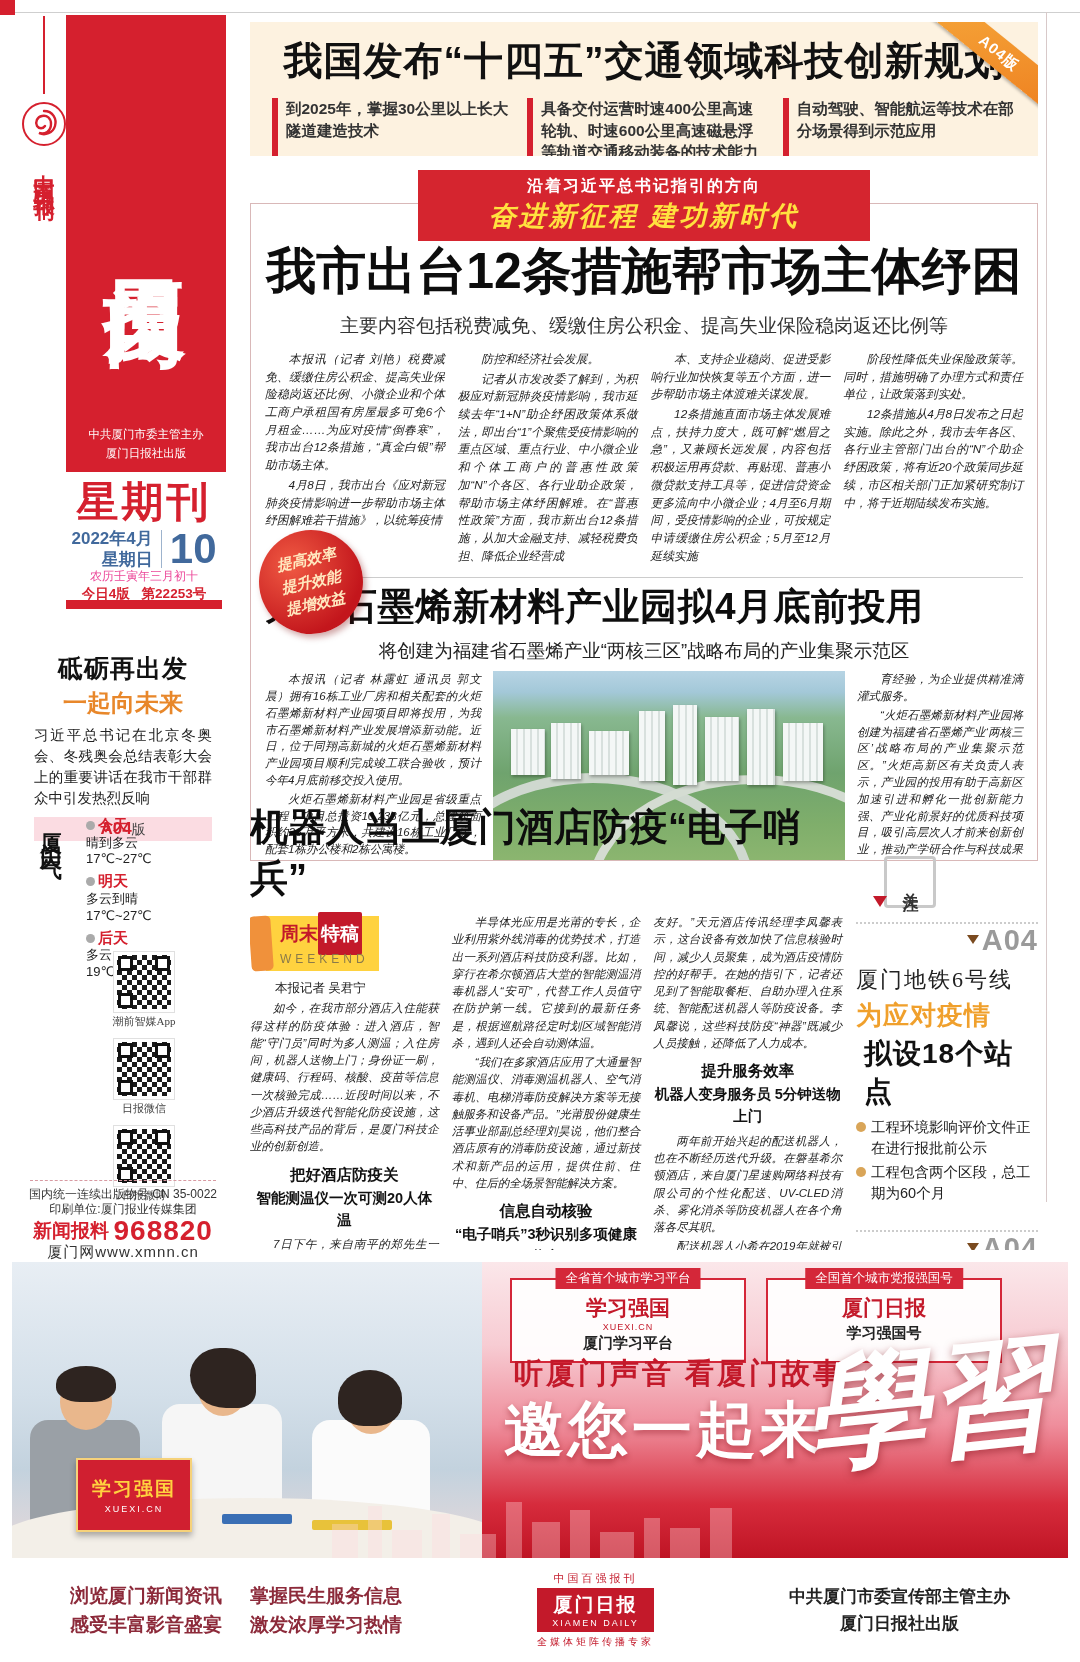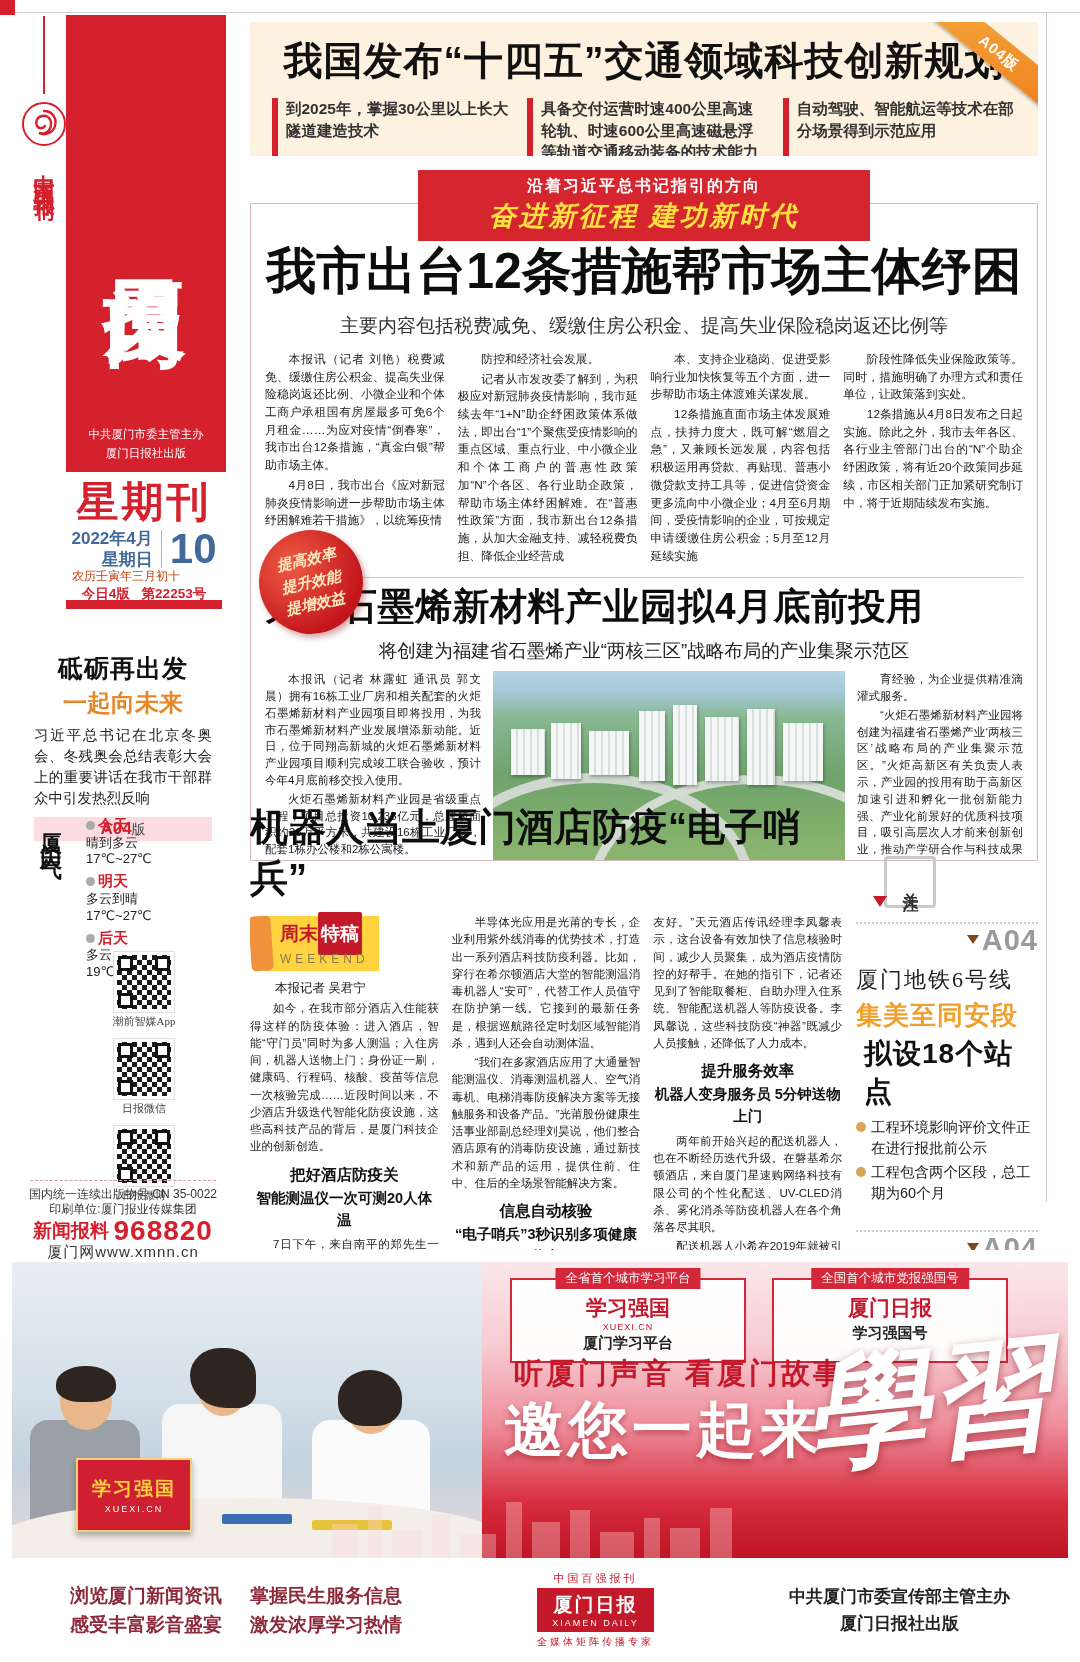--- a/index.html
+++ b/index.html
@@ -18,21 +18,21 @@
   .side-vert{writing-mode:vertical-rl;margin:12px auto 0;font-size:21px;font-weight:bold;color:#d5202e;letter-spacing:5px;}
   .masthead{position:absolute;left:66px;top:15px;width:160px;height:457px;background:#d5202e;text-align:center;}
   .masthead-title{writing-mode:vertical-rl;margin:22px auto 0;height:360px;font-size:82px;line-height:1;
                   font-family:"DejaVu Serif",serif;font-weight:bold;color:#fff;}
   .masthead-pub{position:absolute;bottom:10px;left:0;width:100%;color:#fff;font-size:11.5px;line-height:1.6;}
   .weekly{position:absolute;left:66px;top:474px;width:156px;text-align:center;color:#d5202e;font-size:42px;font-weight:bold;letter-spacing:3px;}
   .dateblock{position:absolute;left:66px;top:525px;width:156px;display:flex;justify-content:center;align-items:center;color:#41699c;}
   .dateblock .dm{text-align:right;font-size:17px;font-weight:bold;line-height:1.25;}
   .dateblock .sep{width:1px;height:38px;background:#9db3cd;margin:0 8px;}
   .dateblock .dd{font-size:42px;font-weight:bold;}
-  .lunar{position:absolute;left:72px;top:568px;width:156px;text-align:left;font-size:12px;color:#c2410c;}
+  .lunar{position:absolute;left:66px;top:568px;width:156px;text-align:center;font-size:12px;color:#ec4899;}
   .issueline{position:absolute;left:60px;top:585px;width:168px;text-align:center;font-size:13.5px;font-weight:bold;color:#d5202e;}
   .issueline span{margin:0 4px;}
   .redbar{position:absolute;left:66px;top:600px;width:156px;height:9px;background:#d5202e;}
 
   .brief{position:absolute;left:34px;top:652px;width:178px;}
   .brief-title{font-size:25px;font-weight:bold;color:#111;text-align:center;letter-spacing:1px;}
   .brief-sub{font-size:24px;font-weight:bold;color:#e8872a;text-align:center;margin-top:2px;}
   .brief-body{font-size:14.5px;line-height:1.45;color:#222;text-align:justify;margin-top:6px;}
   .brief-ref{margin-top:8px;background:#fbdce2;text-align:center;padding:2px 0;font-size:17px;}
   .brief-ref .pg{color:#d5202e;font-weight:bold;}
@@ -75,21 +75,21 @@
   .banner{position:absolute;left:50%;transform:translateX(-50%);top:170px;width:452px;background:#d5252f;z-index:3;
           text-align:center;padding:6px 0 7px;}
   .banner-l1{color:#fff;font-size:16px;font-weight:bold;letter-spacing:2px;}
   .banner-l2{color:#ffe23f;font-size:27px;font-weight:bold;font-style:italic;letter-spacing:3px;margin-top:1px;}
 
   .frame{position:absolute;left:10px;top:203px;width:786px;height:656px;border:1px solid #d9b8b8;overflow:hidden;background:#fff;}
   .lead-headline{margin-top:34px;text-align:center;font-size:50px;font-weight:bold;color:#0d0d0d;letter-spacing:0px;}
   .lead-subhead{text-align:center;font-size:19px;color:#333;margin-top:8px;}
   .lead-cols{display:flex;gap:13px;padding:12px 14px 0;}
   .lead-col{flex:1;font-size:11.8px;line-height:1.5;color:#222;text-align:justify;}
-  .para{text-indent:2em;margin:0 0 2px;}
+  .para{text-indent:2em;margin:0 0 2px;font-style:italic;}
 
   .graphene{margin:10px 14px 0;border-top:1px solid #ccc;position:relative;padding-top:4px;}
   .g-badge{position:absolute;left:-6px;top:-48px;width:104px;height:104px;border-radius:50%;
            background:radial-gradient(circle at 35% 30%,#f05a43,#c3161c 72%);transform:rotate(-12deg);
            display:flex;flex-direction:column;justify-content:center;text-align:center;color:#ffe9c0;
            font-size:15px;font-weight:bold;font-style:italic;line-height:1.5;box-shadow:2px 4px 6px rgba(120,0,0,.35);z-index:2;}
   .g-headline{font-size:37px;font-weight:bold;color:#0d0d0d;letter-spacing:0.5px;}
   .g-subhead{text-align:center;font-size:18.5px;color:#222;margin-top:6px;}
   .g-body{display:flex;gap:12px;margin-top:8px;}
   .g-colL{width:216px;flex:none;font-size:11.5px;line-height:1.46;text-align:justify;color:#222;}
@@ -140,21 +140,21 @@
             background:linear-gradient(180deg,#e8eef4 0%,#d3dfe9 45%,#c3d2de 70%,#e8d9d9 100%);}
   .desk{position:absolute;left:-20px;bottom:-30px;width:520px;height:90px;background:#f3efe8;border-radius:50% 50% 0 0;}
   .head{position:absolute;border-radius:50%;background:#e9b78c;}
   .hair{position:absolute;border-radius:50% 50% 40% 40%;background:#2e2420;}
   .torso{position:absolute;border-radius:18px 18px 0 0;}
   .book{position:absolute;height:10px;border-radius:2px;}
   .corner-logo{position:absolute;left:64px;top:196px;width:112px;height:70px;background:#d01f30;border:2px solid #f6d27a;
                display:flex;flex-direction:column;align-items:center;justify-content:center;box-shadow:0 4px 6px rgba(0,0,0,.3);}
   .corner-logo .z{color:#ffd23f;font-size:19px;font-weight:bold;letter-spacing:2px;}
   .corner-logo .e{color:#fff;font-size:9px;letter-spacing:2px;margin-top:2px;}
-  .ad-badges{position:absolute;left:498px;top:16px;display:flex;gap:26px;}
+  .ad-badges{position:absolute;left:498px;top:16px;display:flex;gap:20px;}
   .ad-badge{position:relative;border:2px solid #d42739;background:rgba(255,255,255,.93);min-width:208px;
             padding:14px 12px 8px;text-align:center;}
   .ad-badge .lbl{position:absolute;top:-12px;left:50%;transform:translateX(-50%);background:#d42739;color:#fff;
                  font-size:12.5px;padding:2px 10px;white-space:nowrap;}
   .ad-badge .logo{color:#c3192a;font-weight:bold;font-size:21px;font-family:"DejaVu Serif",serif;}
   .ad-badge .logosub{color:#c3192a;font-size:9px;letter-spacing:1px;display:block;}
   .ad-badge .nm{color:#222;font-size:15px;font-weight:bold;display:block;margin-top:2px;}
   .ad-tagline{position:absolute;left:502px;top:92px;font-size:29px;font-weight:bold;color:#c3192a;letter-spacing:3px;}
   .ad-invite{position:absolute;left:492px;top:128px;font-size:60px;font-weight:bold;color:#fff;letter-spacing:4px;
              text-shadow:0 3px 6px rgba(130,0,10,.45);}
@@ -411,21 +411,21 @@
 
       <div class="sidebar">
         <div class="focus-icon">
           <span class="txt">关注</span>
           <span class="focus-tri"></span>
         </div>
         <div class="sb-divider">
           <span class="tri"></span><span class="pg">A04</span>
         </div>
         <div class="sb-kicker">厦门地铁6号线</div>
-        <div class="sb-orange">集美至同安段</div>
+        <div class="sb-orange">为应对疫情</div>
         <div class="sb-black">拟设18个站点</div>
         <div class="sb-bullets">
           <div class="sb-bullet">
               <span class="d"></span>
               <span>工程环境影响评价文件正在进行报批前公示</span>
             </div>
           <div class="sb-bullet">
               <span class="d"></span>
               <span>工程包含两个区段，总工期为60个月</span>
             </div>

